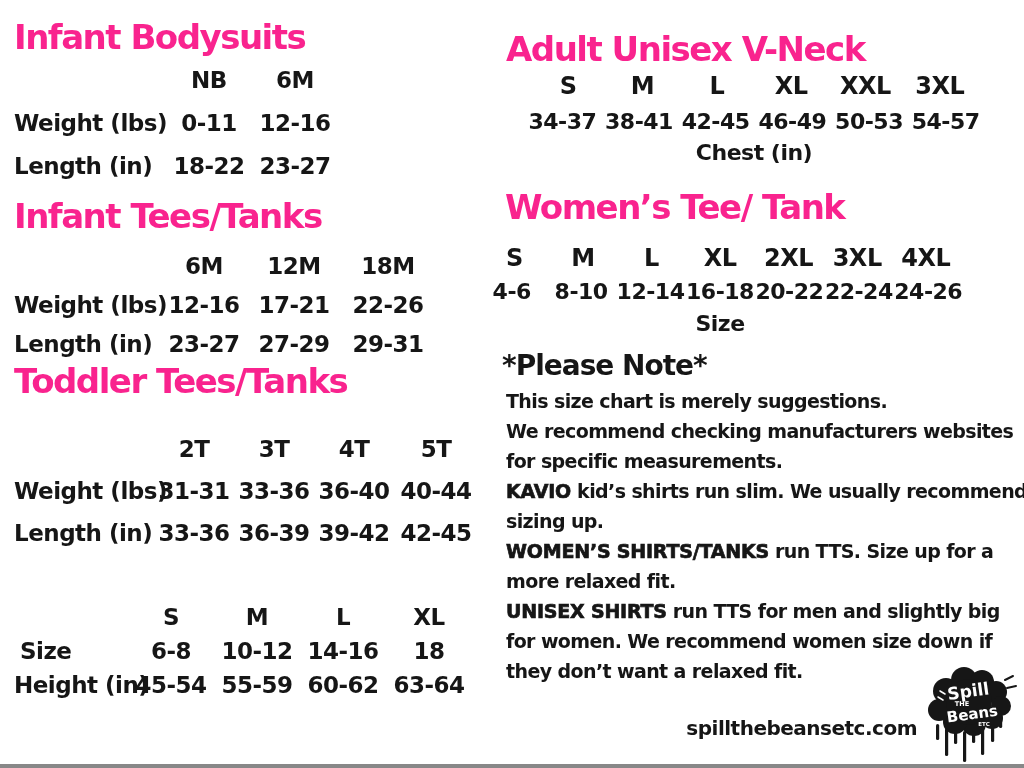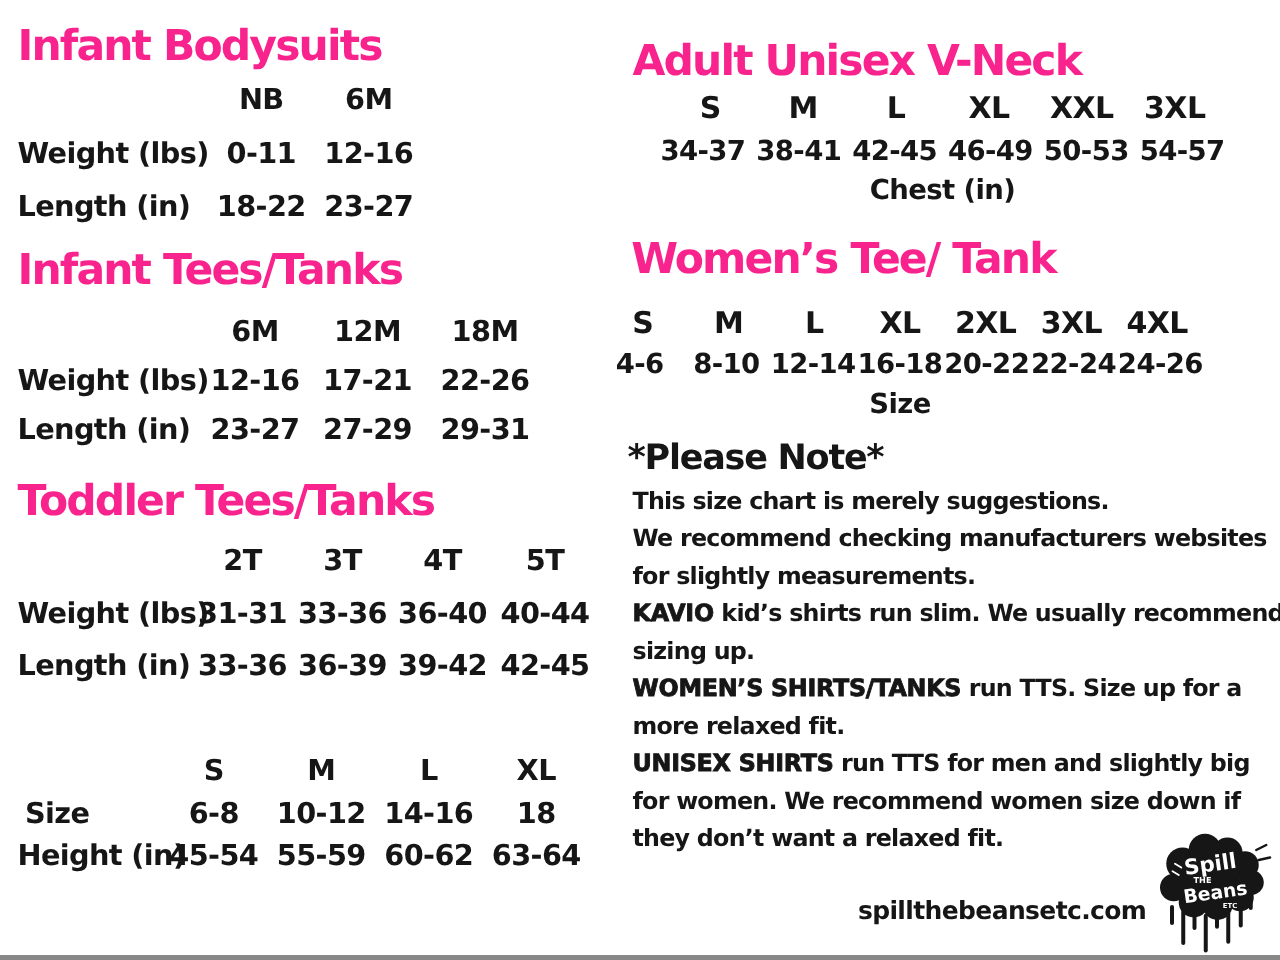--- a/index.html
+++ b/index.html
@@ -67,21 +67,21 @@
     <div class="lab">Weight (lbs)</div>
     <div class="val">12-16</div>
     <div class="val">17-21</div>
     <div class="val">22-26</div>
     <div class="lab">Length (in)</div>
     <div class="val">23-27</div>
     <div class="val">27-29</div>
     <div class="val">29-31</div>
   </div>
 
-  <div class="abs pink-h" style="left:14px;top:382px">Toddler Tees/Tanks</div>
+  <div class="abs pink-h" style="left:14px;top:362px">Toddler Tees/Tanks</div>
 
   <div class="abs tbl t3" style="left:14px;top:430px">
     <div class="lab"></div>
     <div class="val">2T</div>
     <div class="val">3T</div>
     <div class="val">4T</div>
     <div class="val">5T</div>
     <div class="lab">Weight (lbs)</div>
     <div class="val">31-31</div>
     <div class="val">33-36</div>
@@ -153,21 +153,21 @@
     <span>22-24</span>
     <span>24-26</span>
   </div>
   <div class="abs axis" style="left:477px;top:311px;width:486px">Size</div>
 
   <div class="abs note-title" style="left:502px;top:349px">*Please Note*</div>
 
   <div class="abs note" style="left:506px;top:386px;width:510px">
     <div class="note-line"><span class="heavy"></span><span>This size chart is merely suggestions.</span></div>
     <div class="note-line"><span class="heavy"></span><span>We recommend checking manufacturers websites</span></div>
-    <div class="note-line"><span class="heavy"></span><span>for slightly measurements.</span></div>
+    <div class="note-line"><span class="heavy"></span><span>for specific measurements.</span></div>
     <div class="note-line"><span class="heavy">KAVIO</span><span> kid’s shirts run slim. We usually recommend</span></div>
     <div class="note-line"><span class="heavy"></span><span>sizing up.</span></div>
     <div class="note-line"><span class="heavy">WOMEN’S SHIRTS/TANKS</span><span> run TTS. Size up for a</span></div>
     <div class="note-line"><span class="heavy"></span><span>more relaxed fit.</span></div>
     <div class="note-line"><span class="heavy">UNISEX SHIRTS</span><span> run TTS for men and slightly big</span></div>
     <div class="note-line"><span class="heavy"></span><span>for women. We recommend women size down if</span></div>
     <div class="note-line"><span class="heavy"></span><span>they don’t want a relaxed fit.</span></div>
   </div>
 
   <div class="abs website" style="left:617px;top:716px;width:300px">spillthebeansetc.com</div>

